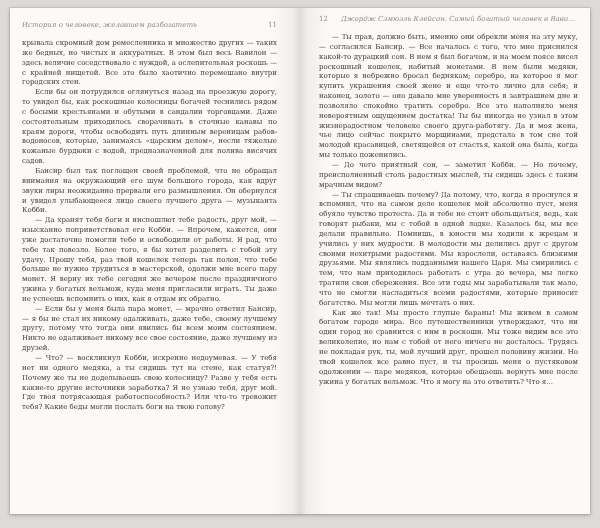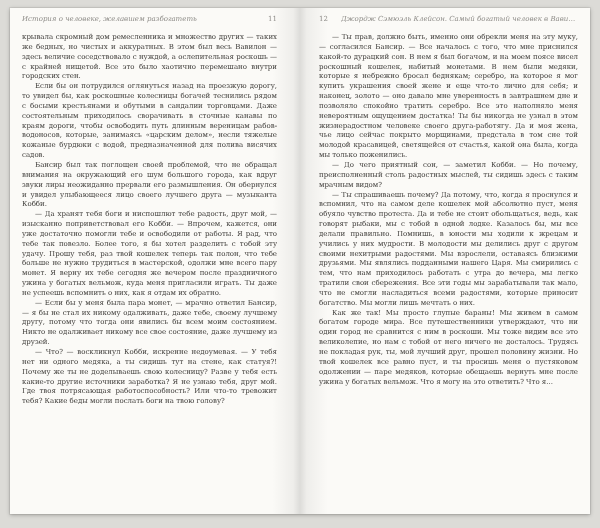--- a/index.html
+++ b/index.html
@@ -18,21 +18,21 @@
     content:"";position:absolute;left:50%;top:0;bottom:0;width:56px;
     transform:translateX(-50%);pointer-events:none;
     background:linear-gradient(to right,
       rgba(0,0,0,0) 0%, rgba(0,0,0,0.05) 38%, rgba(0,0,0,0.12) 50%,
       rgba(0,0,0,0.05) 62%, rgba(0,0,0,0) 100%);
   }
   .page{
     box-sizing:border-box;width:50%;height:100%;overflow:hidden;
     color:#3d3b38;
   }
-  .page.left{padding:7px 23px 10px 12px;}
+  .page.left{padding:13px 23px 10px 12px;}
   .page.right{padding:7px 12px 10px 19px;}
   .pg-header{
     display:flex;align-items:baseline;
     font-style:italic;font-size:7px;line-height:9px;color:#8e8c88;
     margin-bottom:9px;white-space:nowrap;overflow:hidden;
   }
   .page.left .pg-header .running-title{flex:0 1 auto;overflow:hidden;text-overflow:ellipsis;}
   .page.left .pg-header .page-num{margin-left:auto;font-style:normal;}
   .page.right .pg-header .page-num{margin-right:13px;font-style:normal;}
   .page.right .pg-header .running-title{flex:0 1 auto;overflow:hidden;text-overflow:ellipsis;}

